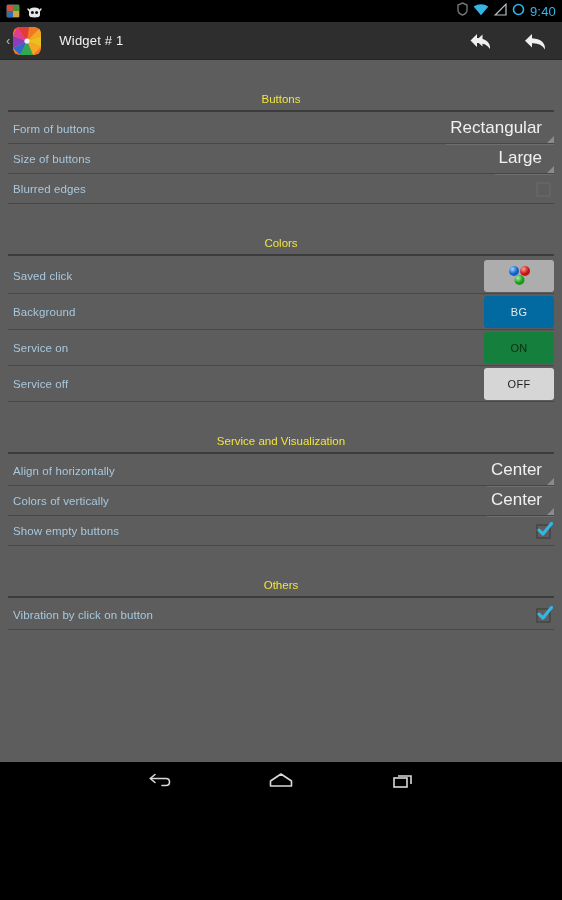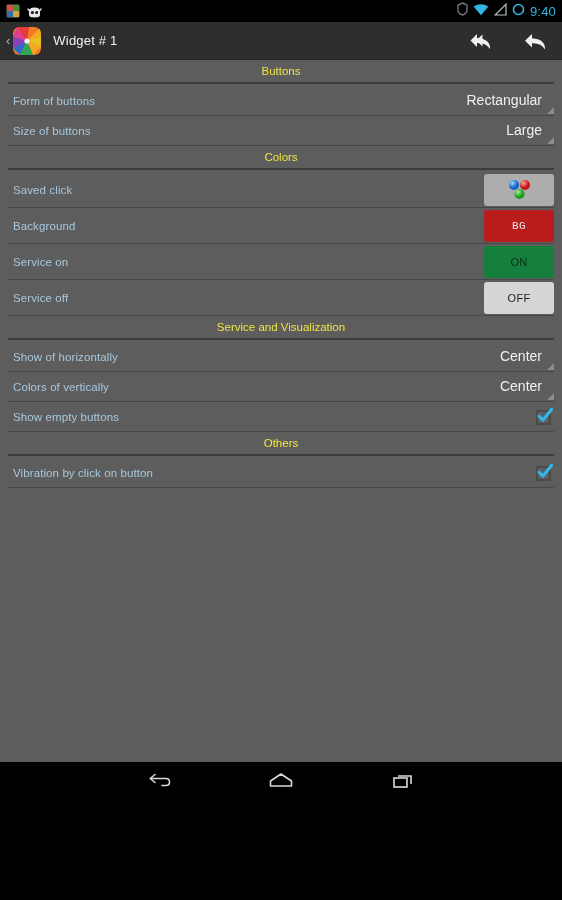--- a/index.html
+++ b/index.html
@@ -24,28 +24,28 @@
   .wifi-icon, .sig-icon, .circ-icon, .shield-icon { display:block; }
 
   
   .actionbar {
     height: 38px; background: #2e2e2e;
     display: flex; align-items: center; padding-left: 6px; padding-right: 14px;
     border-bottom: 1px solid #272727;
   }
   .ab-caret { color: #b4b4b4; font-size: 13px; margin-right: 3px; line-height: 1; }
   .app-icon { width: 28px; height: 28px; border-radius: 6px; overflow: hidden; flex: 0 0 auto; }
-  .ab-title { color: #f2f2f2; font-size: 13px; margin-left: 12px; letter-spacing: 0.2px; }
+  .ab-title { color: #f2f2f2; font-size: 13px; margin-left: 18px; letter-spacing: 0.2px; }
   .ab-actions { margin-left: auto; display: flex; align-items: center; gap: 28px; }
   .ab-btn { width: 26px; height: 26px; display: flex; align-items: center; justify-content: center; }
 
   
   .content { padding: 0; }
 
-  .section-header { position: relative; height: 26px; }
+  .section-header { position: relative; height: 26px; margin-top: 28px; }
   .section-header .sh-text {
     color: #f0e442; font-size: 11.5px; text-align: center; line-height: 22px; display: block;
   }
   .section-header .sh-rule {
     position: absolute; left: 8px; right: 8px; bottom: 2px; height: 2px; background: #3c3c3c;
   }
 
   .row {
     position: relative; height: 30px; display: flex; align-items: center;
     padding: 0 8px 0 13px;
@@ -54,21 +54,21 @@
   .row::after {
     content: ""; position: absolute; left: 8px; right: 8px; bottom: 0;
     height: 1px; background: #474747;
   }
   .row-tall { height: 36px; }
   .row-label { color: #a8c8de; font-size: 11.5px; letter-spacing: 0.1px; }
   .row-right { margin-left: auto; display: flex; align-items: center; }
 
   
   .spinner { position: relative; padding: 0 12px 3px 4px; }
-  .spinner .sp-val { color: #f0f0f0; font-size: 14px; }
+  .spinner .sp-val { color: #f0f0f0; font-size: 17px; }
   .spinner .sp-tri {
     position: absolute; right: 0px; bottom: -2px;
     width: 0; height: 0; border-left: 7px solid transparent; border-bottom: 7px solid #8b8b8b;
   }
   .spinner .sp-rule {
     position: absolute; left: 0; right: 0; bottom: -4px; height: 1px; background: #6e6e6e;
   }
 
   
   .cb { width: 15px; height: 15px; position: relative; margin-right: 3px; }
@@ -78,21 +78,21 @@
     position: absolute; left: -1px; top: -4px; width: 16px; height: 15px;
   }
 
   
   .swatch {
     width: 70px; height: 32px; border-radius: 3px;
     display: flex; align-items: center; justify-content: center;
     font-size: 11px; letter-spacing: .3px;
   }
   .swatch-saved { background: #adadad; }
-  .swatch-bg { background: #b91c1c; color: #e8e8e8; font-family: Liberation Mono, monospace; }
+  .swatch-bg { background: #0369a1; color: #e8e8e8; }
   .swatch-on { background: #15803d; color: #0c2b14; }
   .swatch-off { background: #d6d6d6; color: #1e1e1e; }
 
   
   .navbar {
     position: absolute; left: 0; bottom: 0; width: 562px; height: 38px;
     background: #000; display: flex; align-items: center; justify-content: center;
     gap: 88px;
   }
   .nav-btn { width: 34px; height: 26px; display: flex; align-items: center; justify-content: center; }
@@ -210,20 +210,26 @@
       <span class="row-label">Size of buttons</span>
       <span class="row-right">
         <span class="spinner">
           <span class="sp-val">Large</span>
           <span class="sp-rule"></span>
           <span class="sp-tri"></span>
         </span>
       </span>
     </div>
 
+    <div class="row">
+      <span class="row-label">Blurred edges</span>
+      <span class="row-right">
+        <span class="cb cb-off"></span>
+      </span>
+    </div>
 
     <div class="section-header">
       <span class="sh-text">Colors</span>
       <span class="sh-rule"></span>
     </div>
 
     <div class="row row-tall">
       <span class="row-label">Saved click</span>
       <span class="row-right">
         <span class="swatch swatch-saved">
@@ -270,21 +276,21 @@
         <span class="swatch swatch-off">OFF</span>
       </span>
     </div>
 
     <div class="section-header">
       <span class="sh-text">Service and Visualization</span>
       <span class="sh-rule"></span>
     </div>
 
     <div class="row">
-      <span class="row-label">Show of horizontally</span>
+      <span class="row-label">Align of horizontally</span>
       <span class="row-right">
         <span class="spinner">
           <span class="sp-val">Center</span>
           <span class="sp-rule"></span>
           <span class="sp-tri"></span>
         </span>
       </span>
     </div>
 
     <div class="row">

